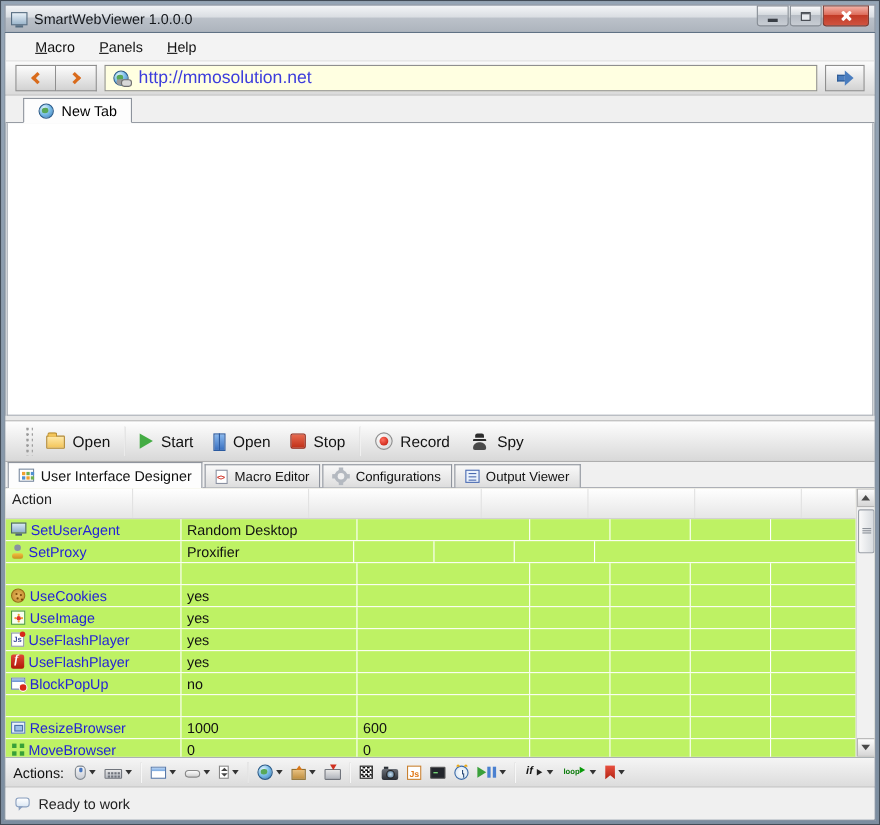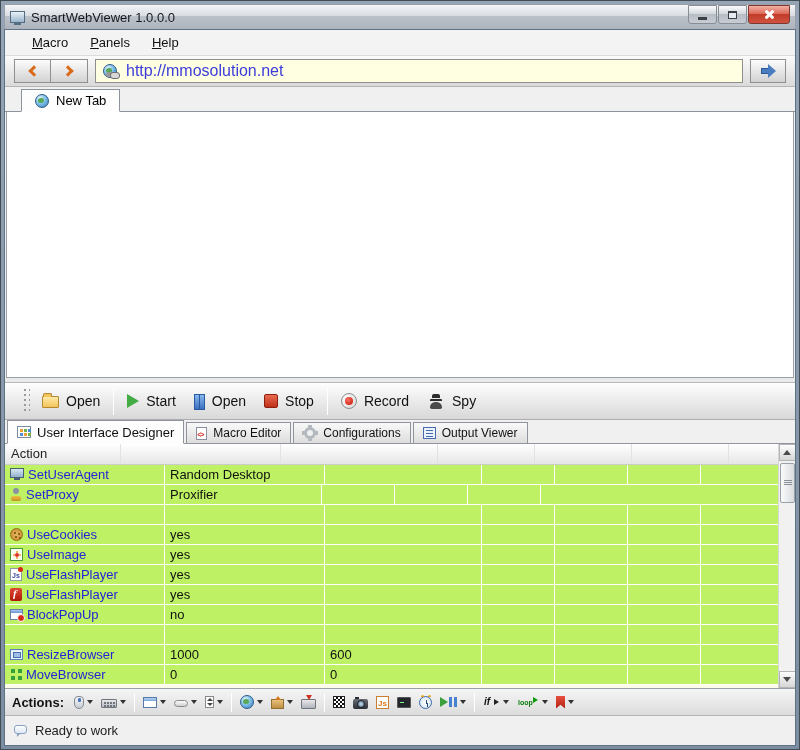--- a/index.html
+++ b/index.html
@@ -53,39 +53,39 @@
   .tool-item{display:flex;align-items:center;gap:7px;padding:5px 9px;font-size:14px;color:#111;}
   .tool-sep{width:1px;height:27px;background:#a9a9a9;border-right:1px solid #fff;margin:0 4px;}
   
   .paneltabs{height:24px;background:#f0f0f0;display:flex;align-items:flex-end;gap:2px;padding-left:2px;border-bottom:1px solid #90959e;}
   .ptab{height:21px;display:flex;align-items:center;gap:6px;padding:0 9px;font-size:12px;
     background:linear-gradient(#f9f9f9,#dddddd);border:1px solid #8f949d;border-bottom:none;color:#111;}
   .ptab.active{height:24px;margin-bottom:-1px;background:#fdfdfd;border-bottom:1px solid #fdfdfd;font-size:13px;}
   
   .table-area{height:245px;display:flex;background:#fdfce8;border-bottom:1px solid #9aa0a8;overflow:hidden;}
   .tbl{flex:1;overflow:hidden;}
-  .thead{height:21px;display:flex;background:linear-gradient(#ffffff,#e6e6e6);border-bottom:1px solid #cccccc;font-size:13px;color:#222;gap:43px;}
+  .thead{height:28px;display:flex;background:linear-gradient(#ffffff,#e6e6e6);border-bottom:1px solid #cccccc;font-size:13px;color:#222;gap:43px;}
   .hcell{border-right:1px solid #e2e2e2;line-height:20px;padding-left:6px;}
   .trow{height:20px;display:flex;font-size:13px;background:#bef264;border-bottom:1px solid #ffffff;}
   .cell{border-right:1px solid #ffffff;padding-left:5px;display:flex;align-items:center;white-space:nowrap;overflow:hidden;color:#111;}
   .c0{width:160px;} .c1{width:160px;} .c2{width:157px;} .cx{width:73px;} .ce{flex:1;border-right:none;}
   .alabel{color:#2424d6;}
   
   .vscroll{width:17px;background:#f1f1f1;border-left:1px solid #d6d6d6;display:flex;flex-direction:column;align-items:center;}
   .sbtn{width:17px;height:17px;background:linear-gradient(#fdfdfd,#d6d6d6);border:1px solid #b5b5b5;display:flex;align-items:center;justify-content:center;}
   .tri-up{border-left:4px solid transparent;border-right:4px solid transparent;border-bottom:5px solid #4a4a4a;}
   .tri-down{border-left:4px solid transparent;border-right:4px solid transparent;border-top:5px solid #4a4a4a;}
   .strack{flex:1;width:17px;position:relative;}
   .sthumb{position:absolute;top:2px;left:1px;width:15px;height:40px;border:1px solid #9aa0a8;border-radius:2px;
     background:linear-gradient(90deg,#fafafa,#d8dce0);}
   .sthumb::after{content:"";position:absolute;left:3px;top:16px;width:8px;height:1px;background:#8a9098;box-shadow:0 2px 0 #8a9098,0 4px 0 #8a9098;}
   
   .actionsbar{height:27px;background:linear-gradient(#f5f5f5,#dcdcdc);border-bottom:1px solid #b5b5b5;
     display:flex;align-items:center;padding:0 7px;font-size:13px;}
-  .actions-label{font-weight:bold;margin-right:6px;color:#111;}
+  .actions-label{font-weight:normal;margin-right:6px;color:#111;}
   .abtn{display:flex;align-items:center;padding:2px 3px;margin:0 1px;}
   .dd{width:0;height:0;border-left:3px solid transparent;border-right:3px solid transparent;border-top:4px solid #333;margin-left:3px;}
   .asep{width:1px;height:19px;background:#a9a9a9;border-right:1px solid #fff;margin:0 4px;}
   
   .statusbar{height:29px;background:#f0f0f0;display:flex;align-items:center;gap:8px;padding:0 9px;font-size:13px;color:#222;}
   
   .i{display:inline-block;position:relative;flex:none;}
   .ico-globe{width:14px;height:14px;border-radius:50%;background:radial-gradient(circle at 35% 30%,#eaf8ff,#7ec0ea 45%,#3a7ab8);border:1px solid #2a5a88;}
   .ico-globe::before{content:"";position:absolute;left:2px;top:3px;width:6px;height:5px;background:#58a858;border-radius:50% 40% 50% 40%;}
   .ico-link::after{content:"";position:absolute;right:-4px;bottom:-2px;width:8px;height:5px;border:1px solid #6e6e6e;border-radius:3px;

